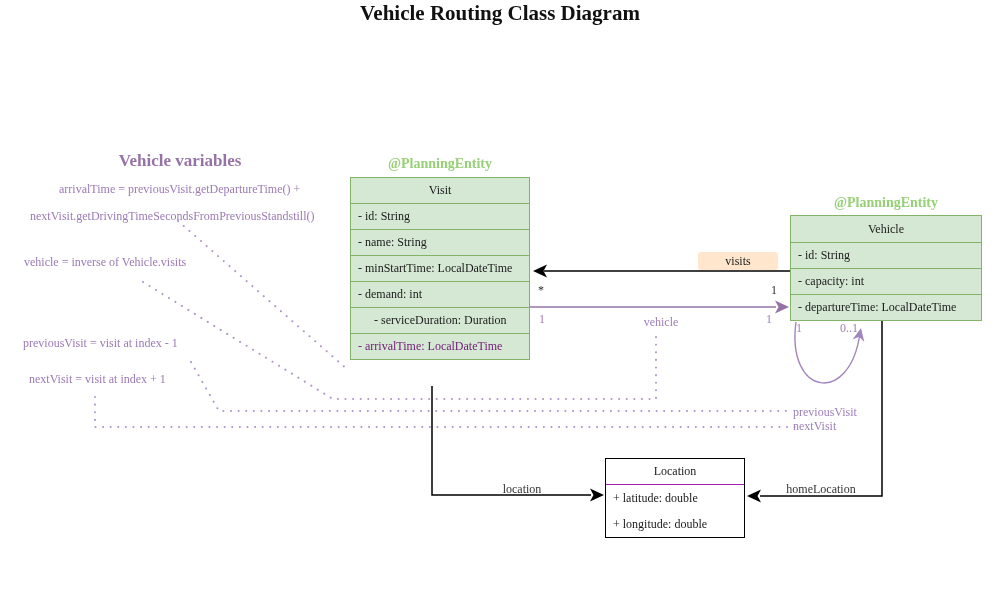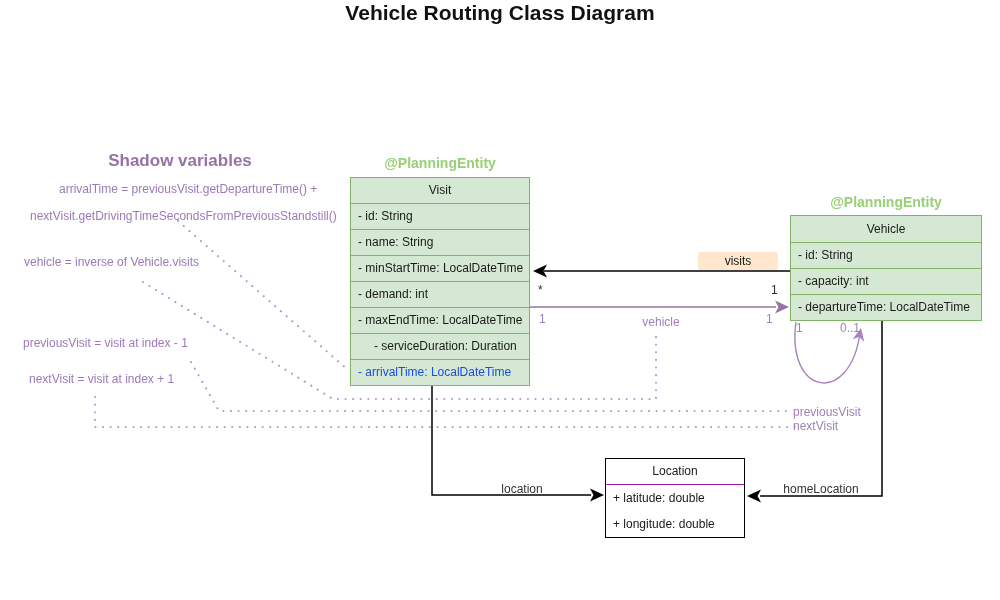--- a/index.html
+++ b/index.html
@@ -1,38 +1,38 @@
 <!DOCTYPE html>
 <html><head>
 <meta charset="utf-8">
 <style>
   html,body{margin:0;padding:0;background:#fff;}
   .canvas{position:relative;width:1000px;height:600px;background:#ffffff;
-          font-family:Liberation Sans, sans-serif;overflow:hidden;}
+          font-family:Liberation Serif, serif;overflow:hidden;}
   .abs{position:absolute;}
   svg.layer{position:absolute;left:0;top:0;}
 
   .title{left:0;top:99;width:1000px;text-align:center;font-size:21px;font-weight:bold;
          color:#111;line-height:26px;}
   .shadow-heading{left:80px;top:151px;width:200px;text-align:center;font-size:17px;
                   font-weight:bold;color:#9673a6;line-height:20px;}
   .formula{font-size:12px;color:#9c7ab5;line-height:14px;white-space:nowrap;}
 
   .anno{font-size:14px;font-weight:bold;line-height:17px;text-align:center;}
   .anno.green{color:#97d077;}
   .anno.orange{color:#ffb875;}
 
   .uml{position:absolute;box-sizing:border-box;font-size:12px;color:#1a1a1a;}
   .uml.green{background:#d5e8d4;border:1px solid #82b366;}
   .uml.white{background:#ffffff;border:1px solid #000000;}
   .uml .hdr{text-align:center;}
   .uml.green .row{border-top:1px solid #82b366;padding-left:7px;white-space:nowrap;}
   .uml.white .row{padding-left:7px;white-space:nowrap;}
   .uml.white .row.first{border-top:1px solid #a21caf;}
-  .row.shadow-attr{color:#1d4ed8;}
+  .row.shadow-attr{color:#701a75;}
 
   .badge{left:698px;top:252px;width:80px;height:18px;background:#ffe6cc;border-radius:3px;
          font-size:12px;color:#1a1a1a;text-align:center;line-height:18px;}
 
   .mult{font-size:12px;line-height:14px;}
   .mult.black{color:#2d2d2d;}
   .mult.purple{color:#9e7fb8;}
   .edge-label{font-size:12px;line-height:14px;color:#333;text-align:center;}
   .edge-label.purple{color:#9e7fb8;}
 </style>
@@ -59,35 +59,34 @@
     <polygon points="747,496 761,489.5 757.5,496 761,502.5" fill="#000"></polygon>
 
     <path d="M 178 221 L 348 370" fill="none" stroke="#b095cb" stroke-width="2" stroke-linecap="round" stroke-dasharray="0.1 7.5"></path>
     <path d="M 143 282 L 333 399 L 656 399 L 656 335" fill="none" stroke="#b095cb" stroke-width="2" stroke-linecap="round" stroke-dasharray="0.1 7.5"></path>
     <path d="M 191 362 L 219 411 L 787 411" fill="none" stroke="#b095cb" stroke-width="2" stroke-linecap="round" stroke-dasharray="0.1 7.5"></path>
     <path d="M 95 397 L 95 427 L 801 427" fill="none" stroke="#b095cb" stroke-width="2" stroke-linecap="round" stroke-dasharray="0.1 7.5"></path>
   </svg>
 
   <div class="abs title">Vehicle Routing Class Diagram</div>
 
-  <div class="abs shadow-heading">Shadow variables</div>
+  <div class="abs shadow-heading">Vehicle variables</div>
   <div class="abs formula" style="left:27px;top:182px;margin-left:32px;">arrivalTime = previousVisit.getDepartureTime() +</div>
   <div class="abs formula" style="left:30px;top:209px;">nextVisit.getDrivingTimeSecondsFromPreviousStandstill()</div>
   <div class="abs formula" style="left:24px;top:255px;">vehicle = inverse of Vehicle.visits</div>
   <div class="abs formula" style="left:23px;top:336px;">previousVisit = visit at index - 1</div>
   <div class="abs formula" style="left:23px;top:372px;margin-left:6px;">nextVisit = visit at index + 1</div>
 
   <div class="abs anno green" style="left:350px;top:155px;width:180px;">@PlanningEntity</div>
   <div class="uml green" style="left:350px;top:177px;width:180px;">
     <div class="hdr" style="line-height:25px;height:25px;">Visit</div>
     <div class="row" style="line-height:25px;">- id: String</div>
     <div class="row" style="line-height:25px;">- name: String</div>
     <div class="row" style="line-height:25px;">- minStartTime: LocalDateTime</div>
     <div class="row" style="line-height:25px;">- demand: int</div>
-    <div class="row" style="line-height:25px;">- maxEndTime: LocalDateTime</div>
     <div class="row" style="line-height:25px;padding-left:23px;">- serviceDuration: Duration</div>
     <div class="row shadow-attr" style="line-height:25px;">- arrivalTime: LocalDateTime</div>
   </div>
 
   <div class="abs anno green" style="left:790px;top:194px;width:192px;">@PlanningEntity</div>
   <div class="uml green" style="left:790px;top:215px;width:192px;">
     <div class="hdr" style="line-height:26px;height:26px;">Vehicle</div>
     <div class="row" style="line-height:25px;">- id: String</div>
     <div class="row" style="line-height:25px;">- capacity: int</div>
     <div class="row" style="line-height:25px;">- departureTime: LocalDateTime</div>

